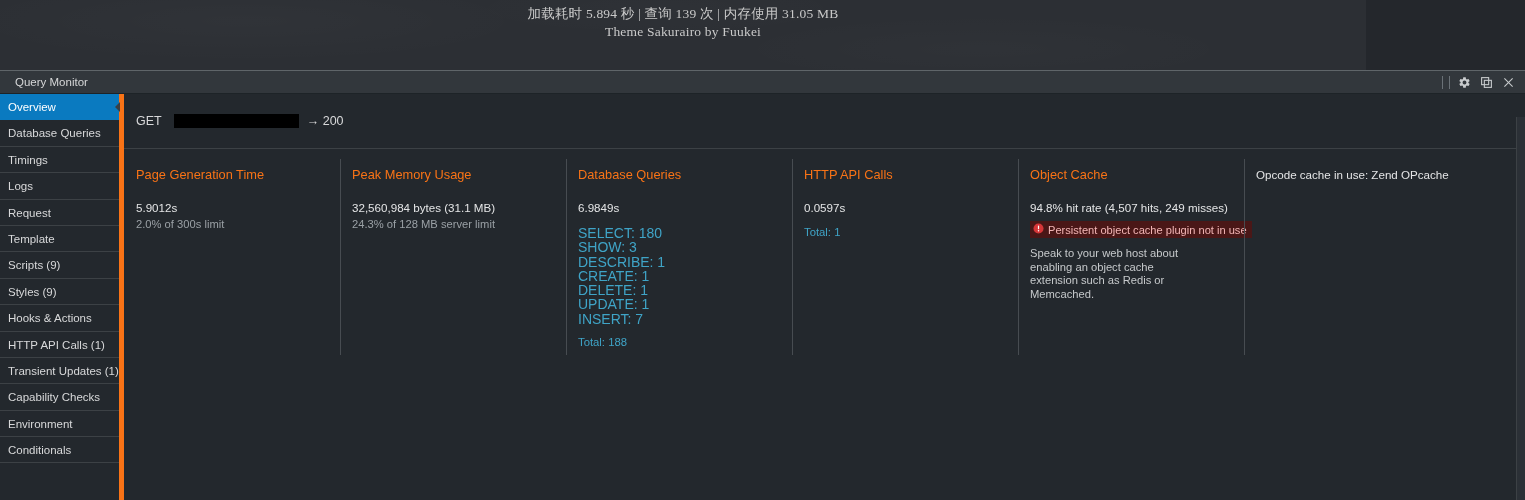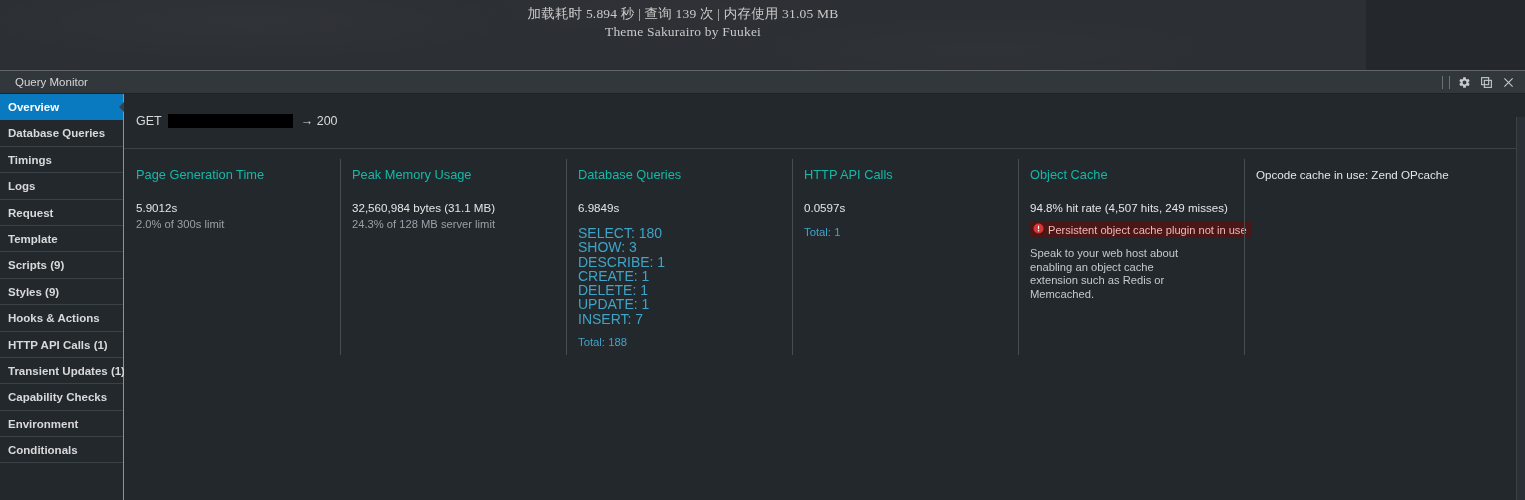--- a/index.html
+++ b/index.html
@@ -101,23 +101,22 @@
     position: relative;
     display: flex;
     height: 407px;
   }
 
   
   #qm-sidebar {
     width: 124px;
     flex: 0 0 124px;
     background: #23282d;
-    border-right: 1px solid #f97316;
-    box-sizing: border-box;
-    font-weight: bold;
+    border-right: 5px solid #f97316;
+    box-sizing: border-box;
   }
   .nav-item {
     position: relative;
     height: 26.4px;
     line-height: 26.4px;
     padding-left: 8px;
     color: #d8d9da;
     font-size: 11.5px;
     border-bottom: 1px solid #3c4145;
     white-space: nowrap;
@@ -151,21 +150,21 @@
     height: 55px;
     display: flex;
     align-items: center;
     padding-left: 12px;
     border-bottom: 1px solid #3c4145;
     box-sizing: border-box;
   }
   .req-method {
     color: #d8d9da;
     font-size: 12.5px;
-    margin-right: 6px;
+    margin-right: 12px;
   }
   .req-redacted {
     display: inline-block;
     width: 125px;
     height: 14px;
     background: #000000;
     vertical-align: middle;
   }
   .req-status {
     color: #d8d9da;
@@ -186,21 +185,21 @@
   }
   .stat-col .divider {
     position: absolute;
     left: 0;
     top: 2px;
     width: 1px;
     height: 196px;
     background: #474c51;
   }
   .stat-title {
-    color: #14b8a6;
+    color: #f97316;
     font-size: 12.8px;
     margin-bottom: 18px;
     white-space: nowrap;
   }
   .stat-main {
     color: #e4e5e6;
     font-size: 11.6px;
     line-height: 16px;
     white-space: nowrap;
   }

